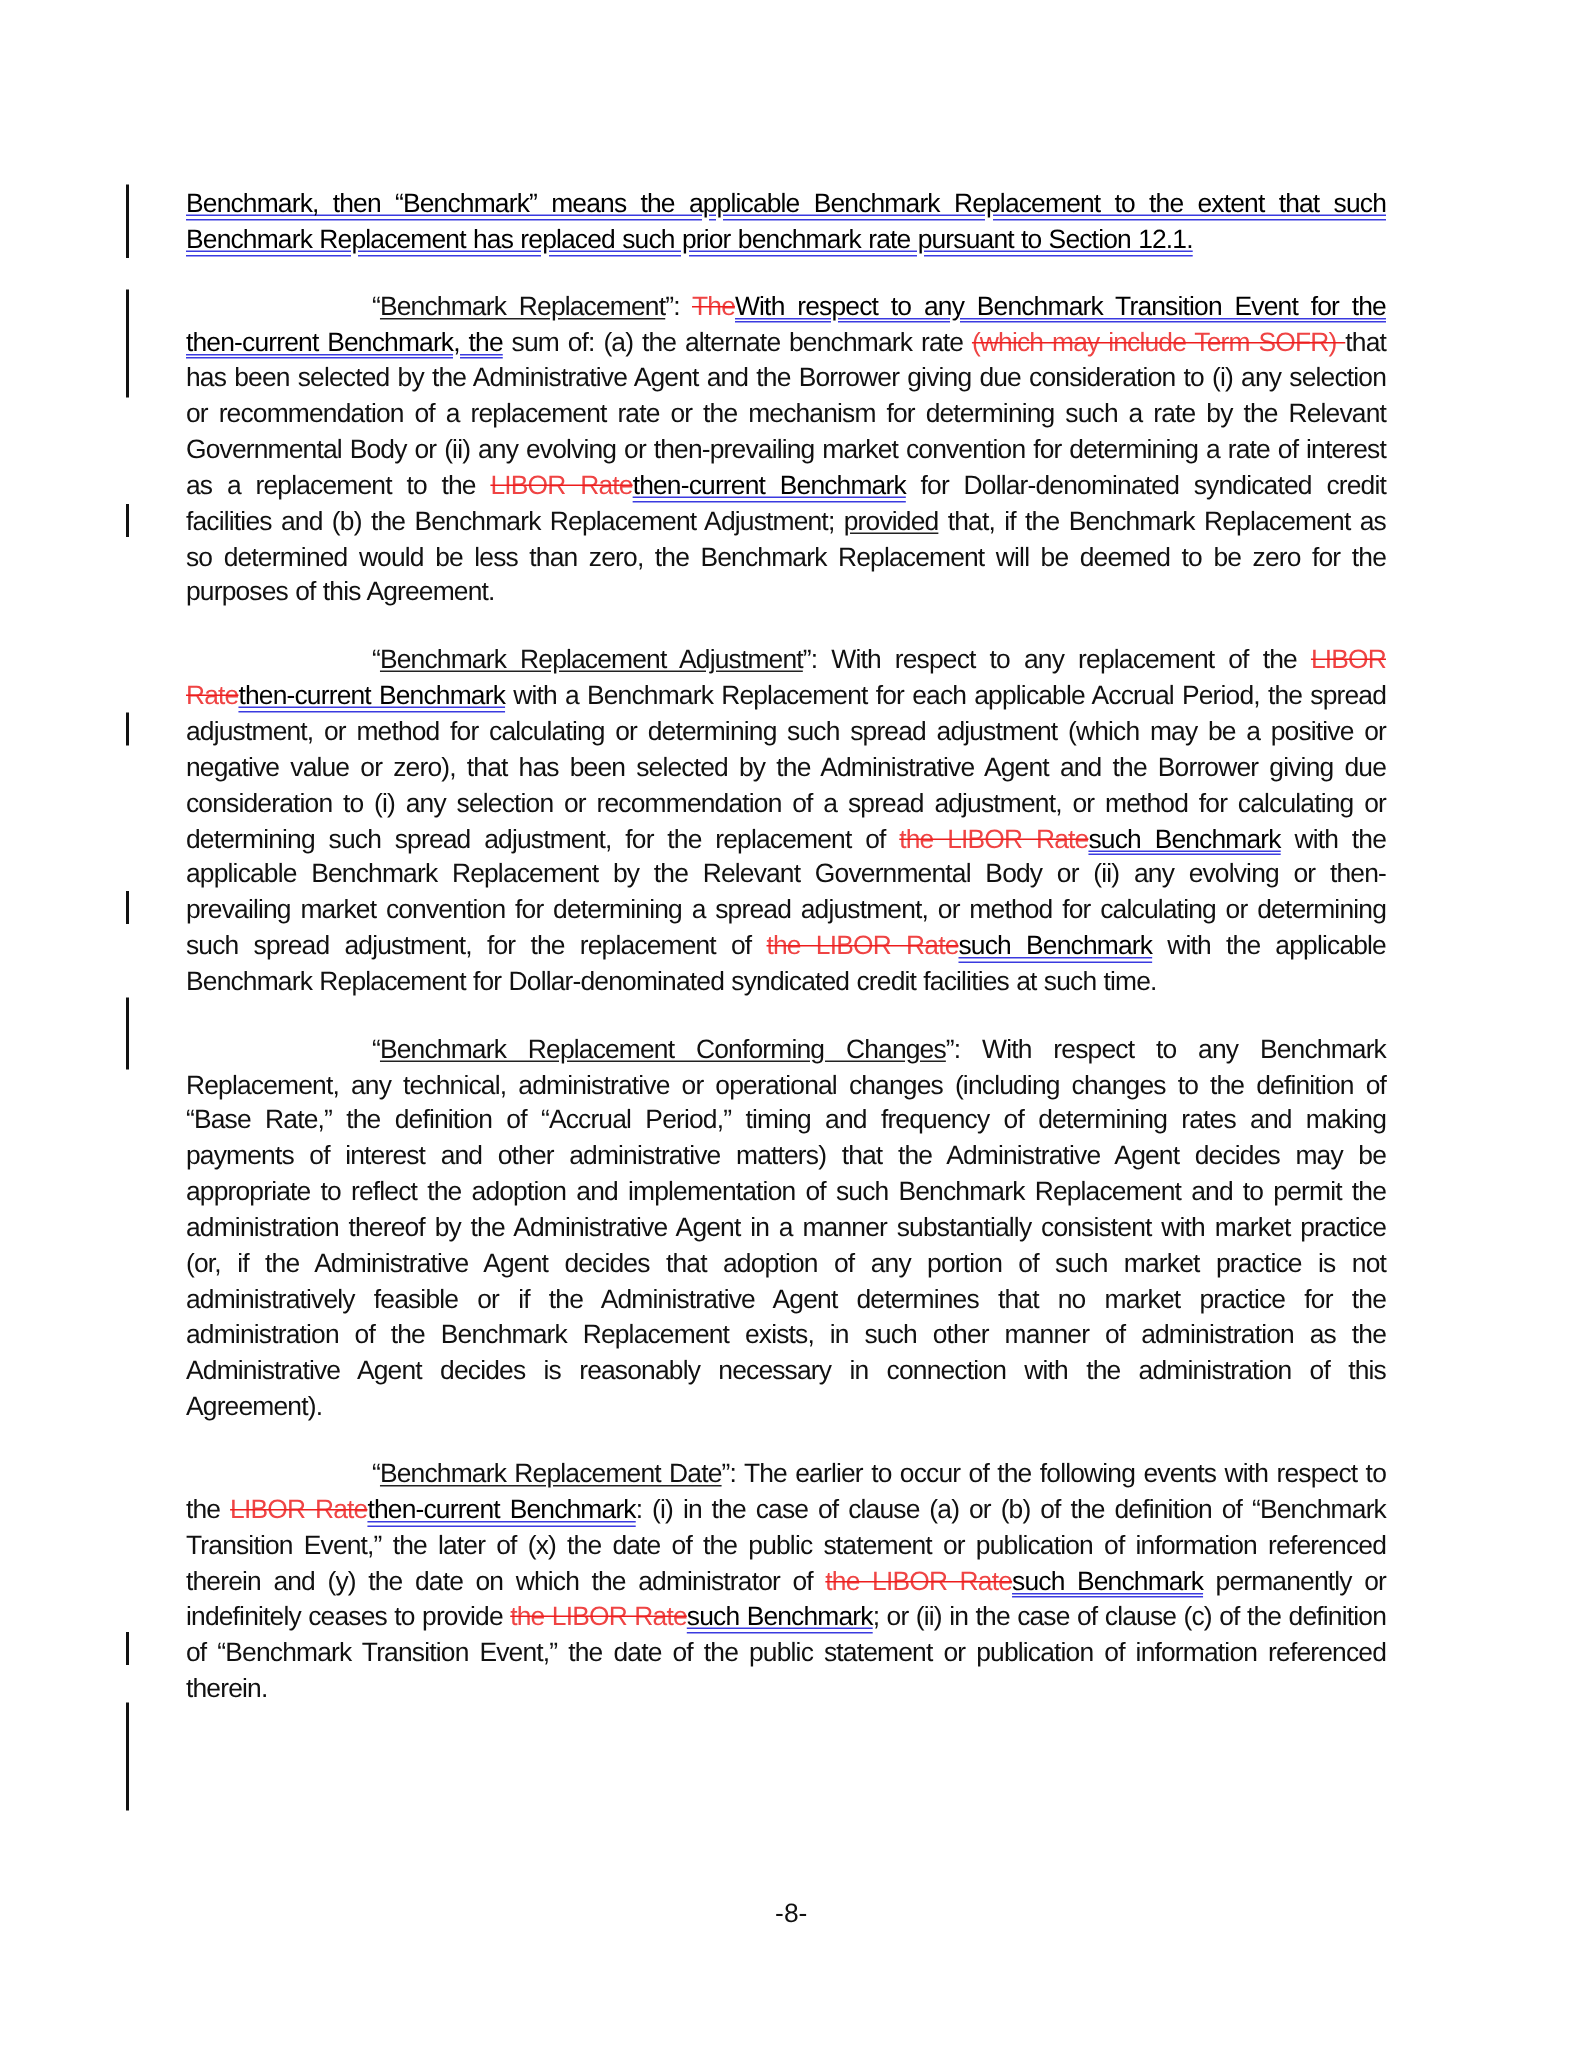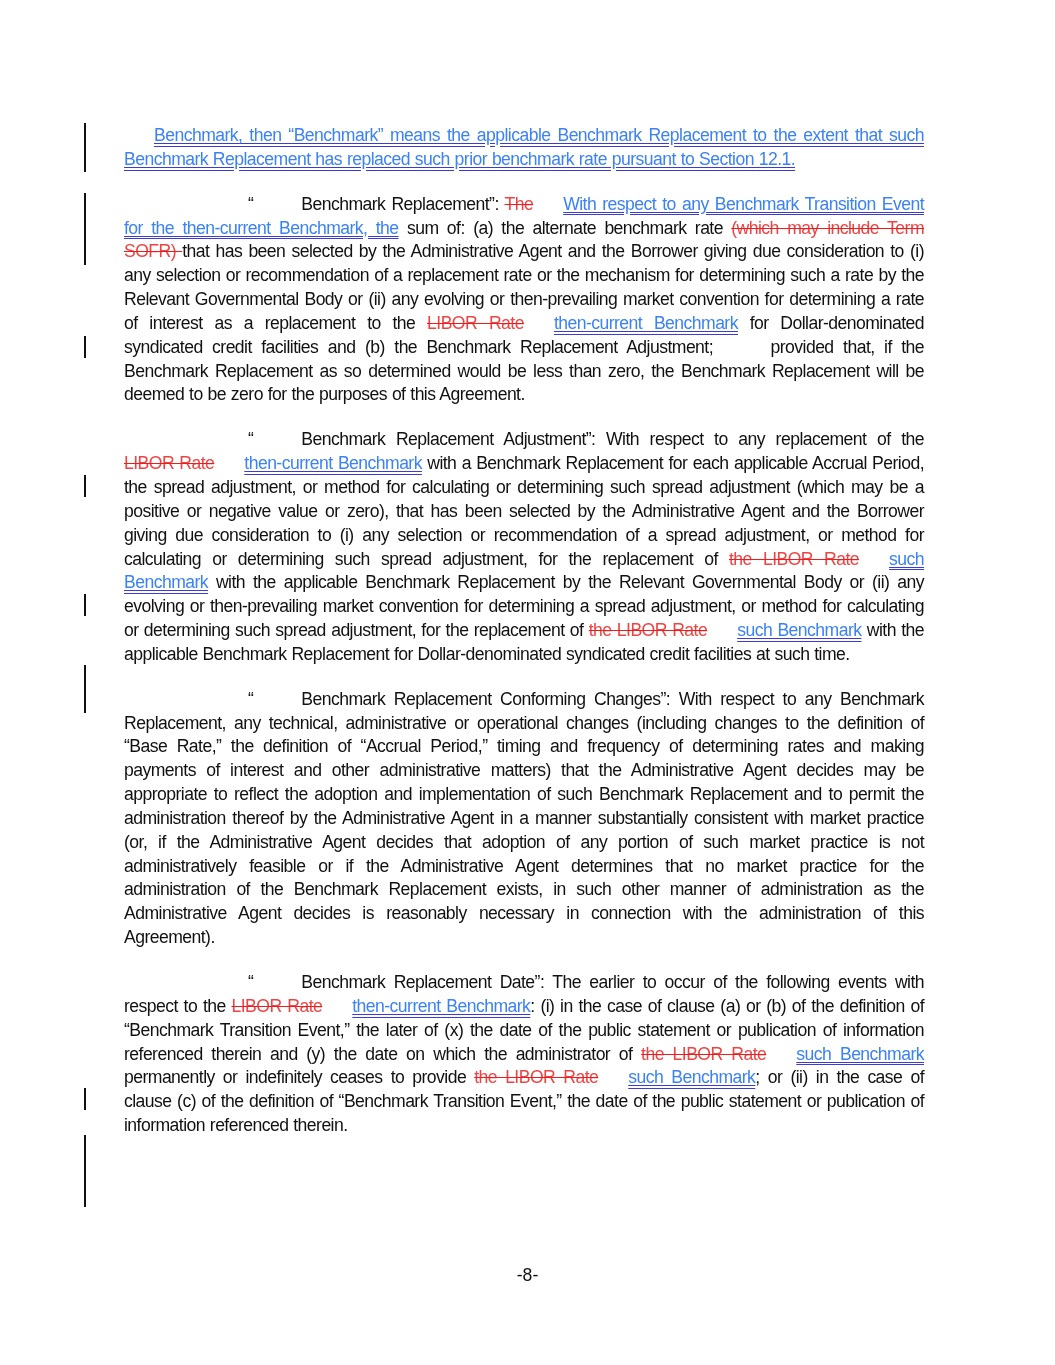--- a/index.html
+++ b/index.html
@@ -2,24 +2,24 @@
 <html><head>
 <meta charset="utf-8">
 <style>
   html, body { margin: 0; padding: 0; background: #ffffff; }
   body { width: 1055px; height: 1365px; position: relative; overflow: hidden;
          font-family: "Liberation Sans", sans-serif; color: #111; }
   .page { position: absolute; left: 124px; top: 124px; width: 800px; }
   .para { font-size: 17.6px; line-height: 23.85px; text-align: justify;
           letter-spacing: -0.55px; word-spacing: 0.5px; margin: 0 0 21px 0; }
   .indent { text-indent: 124px; }
-  .ins { color: #3b82f6; text-decoration: underline double; text-decoration-color: #3a3ae0;
-         text-underline-offset: 2px; margin-left: 30px; }
+  .ins { color: #000000; text-decoration: underline double; text-decoration-color: #3a3ae0;
+         text-underline-offset: 2px; }
   .del { color: #ef4444; text-decoration: line-through; text-decoration-color: #ee1c1c; }
-  .term { text-decoration-color: #222; text-underline-offset: 2px; margin-left: 48px; }
+  .term { text-decoration: underline; text-decoration-color: #222; text-underline-offset: 2px; }
   .rev-bar { position: absolute; left: 84px; width: 2px; background: #111; }
   .footer { position: absolute; top: 1265px; left: 0; width: 1055px; text-align: center;
             font-size: 17.6px; }
 </style>
 </head>
 <body>
 
 <div class="rev-bars" id="rev-bars">
     <div class="rev-bar" style="top: 123px; height: 49px;"></div>
     <div class="rev-bar" style="top: 193px; height: 72px;"></div>

